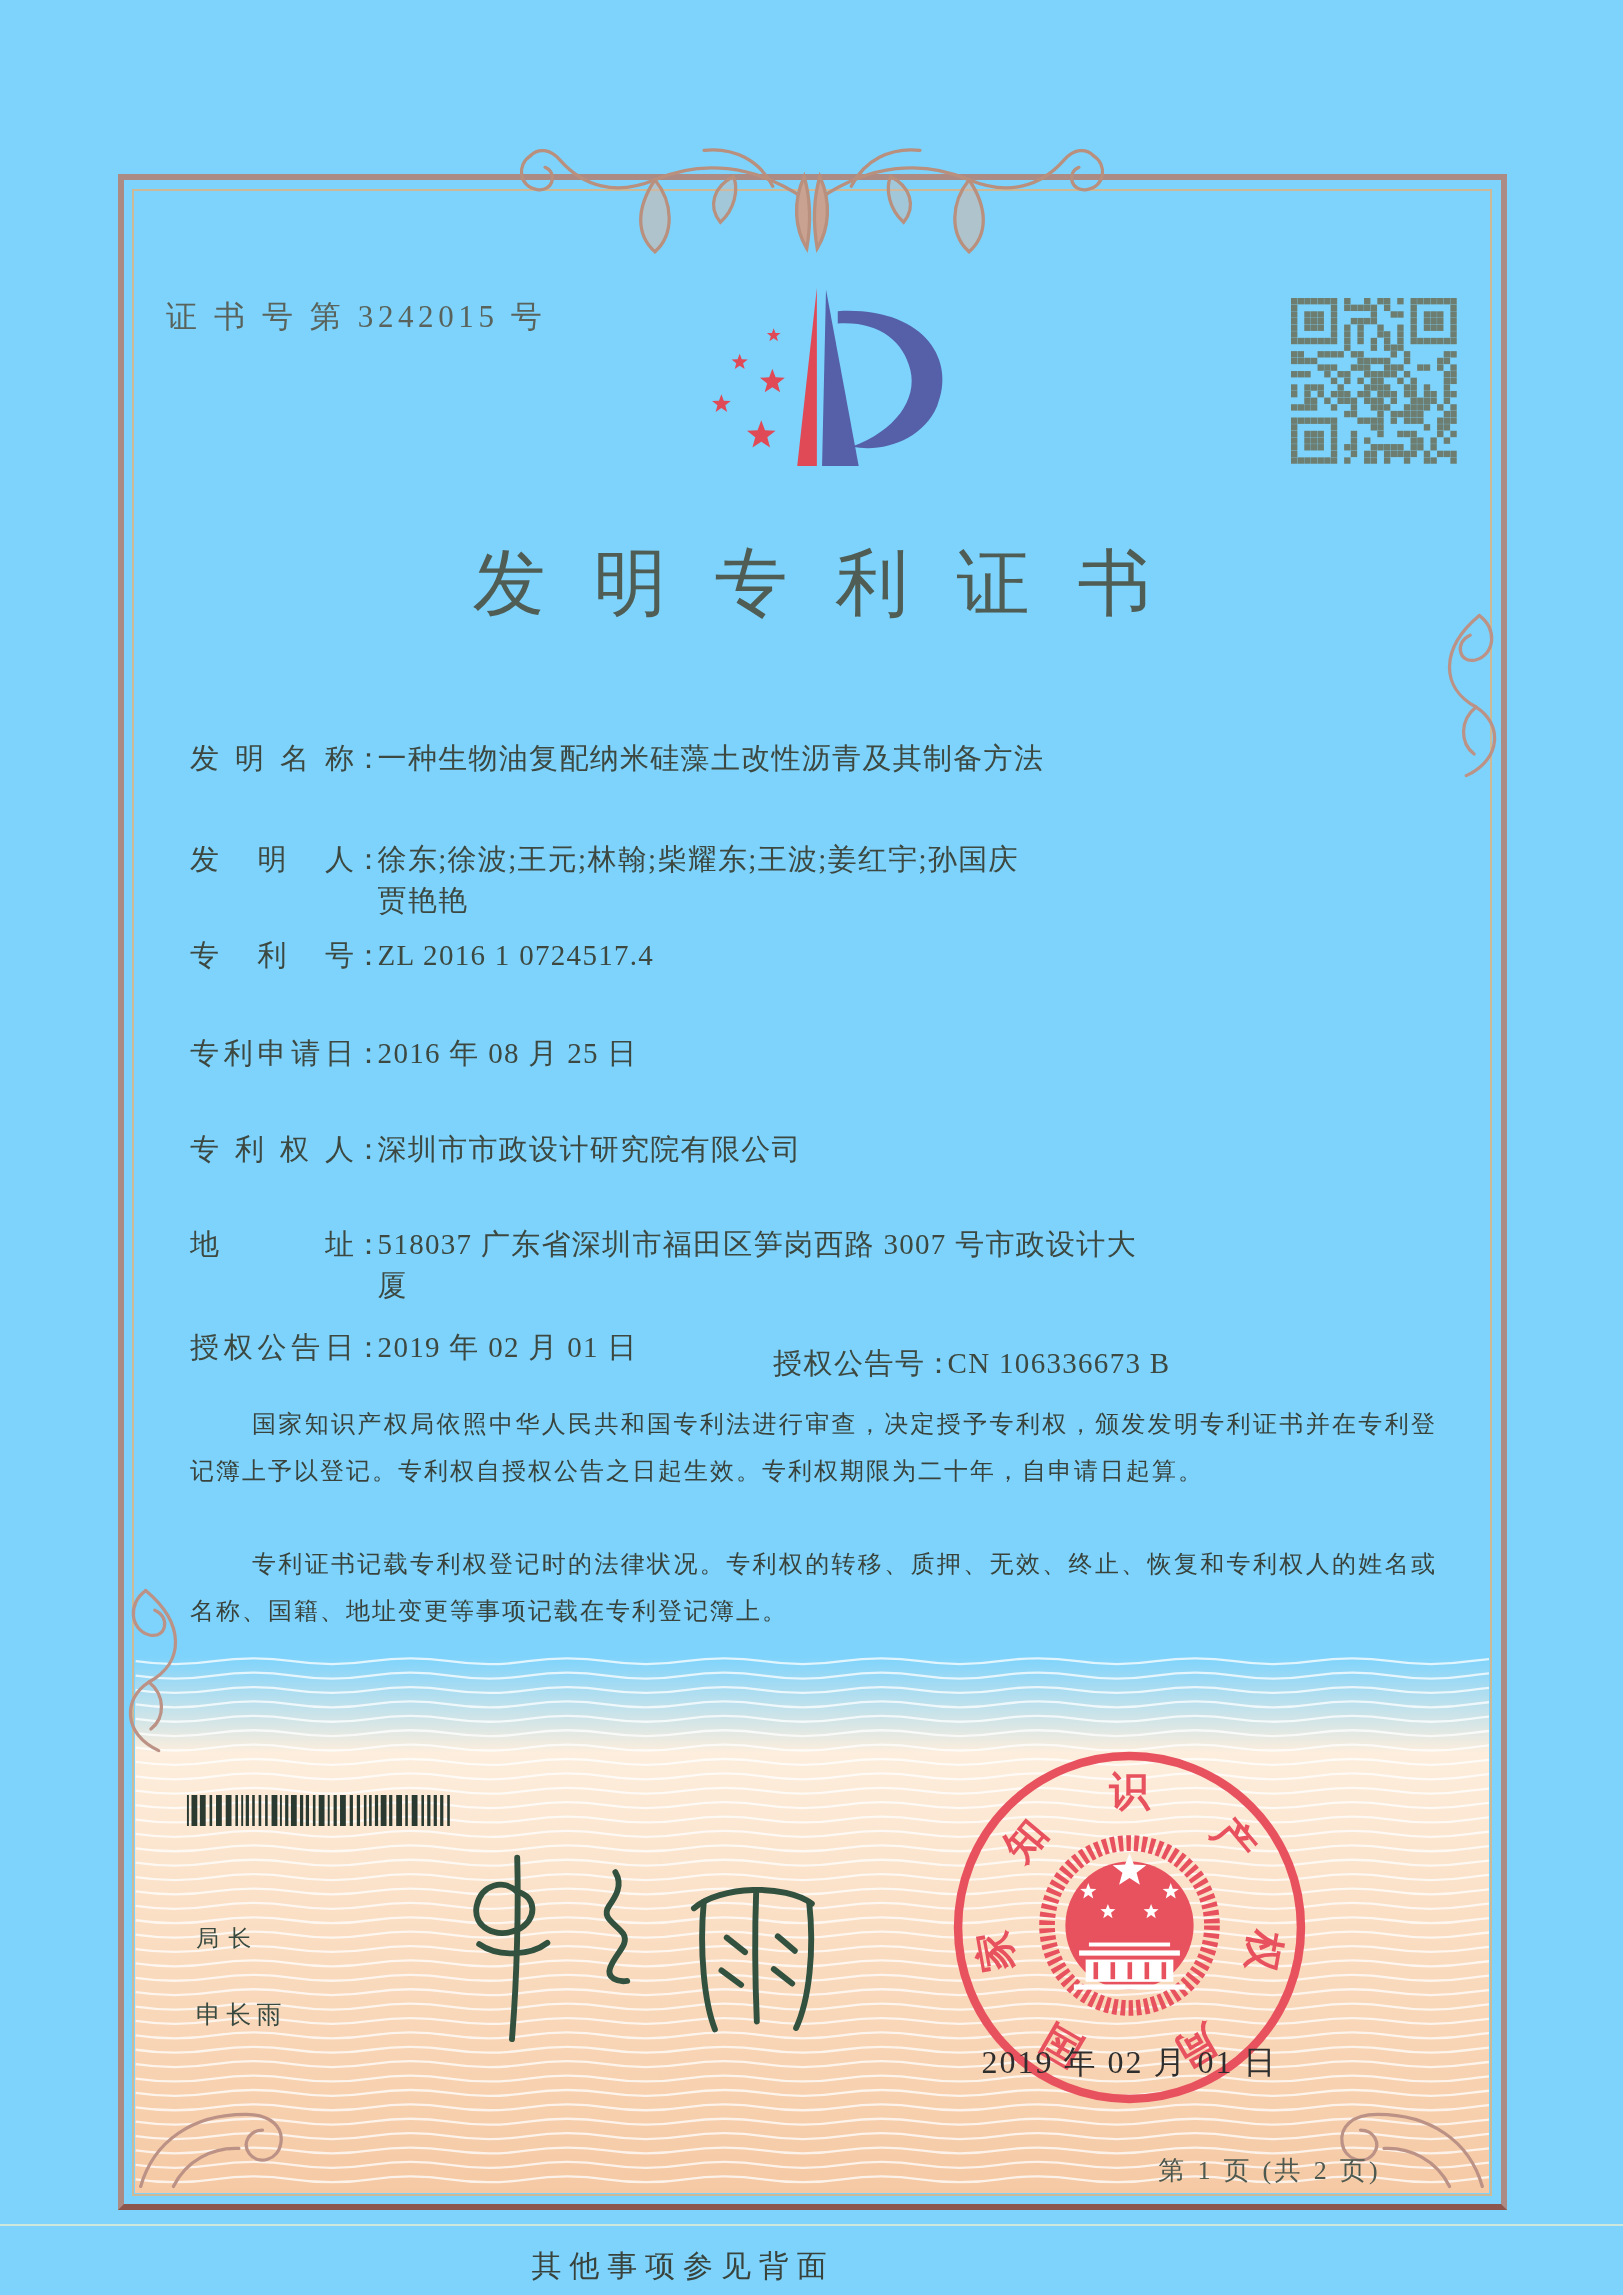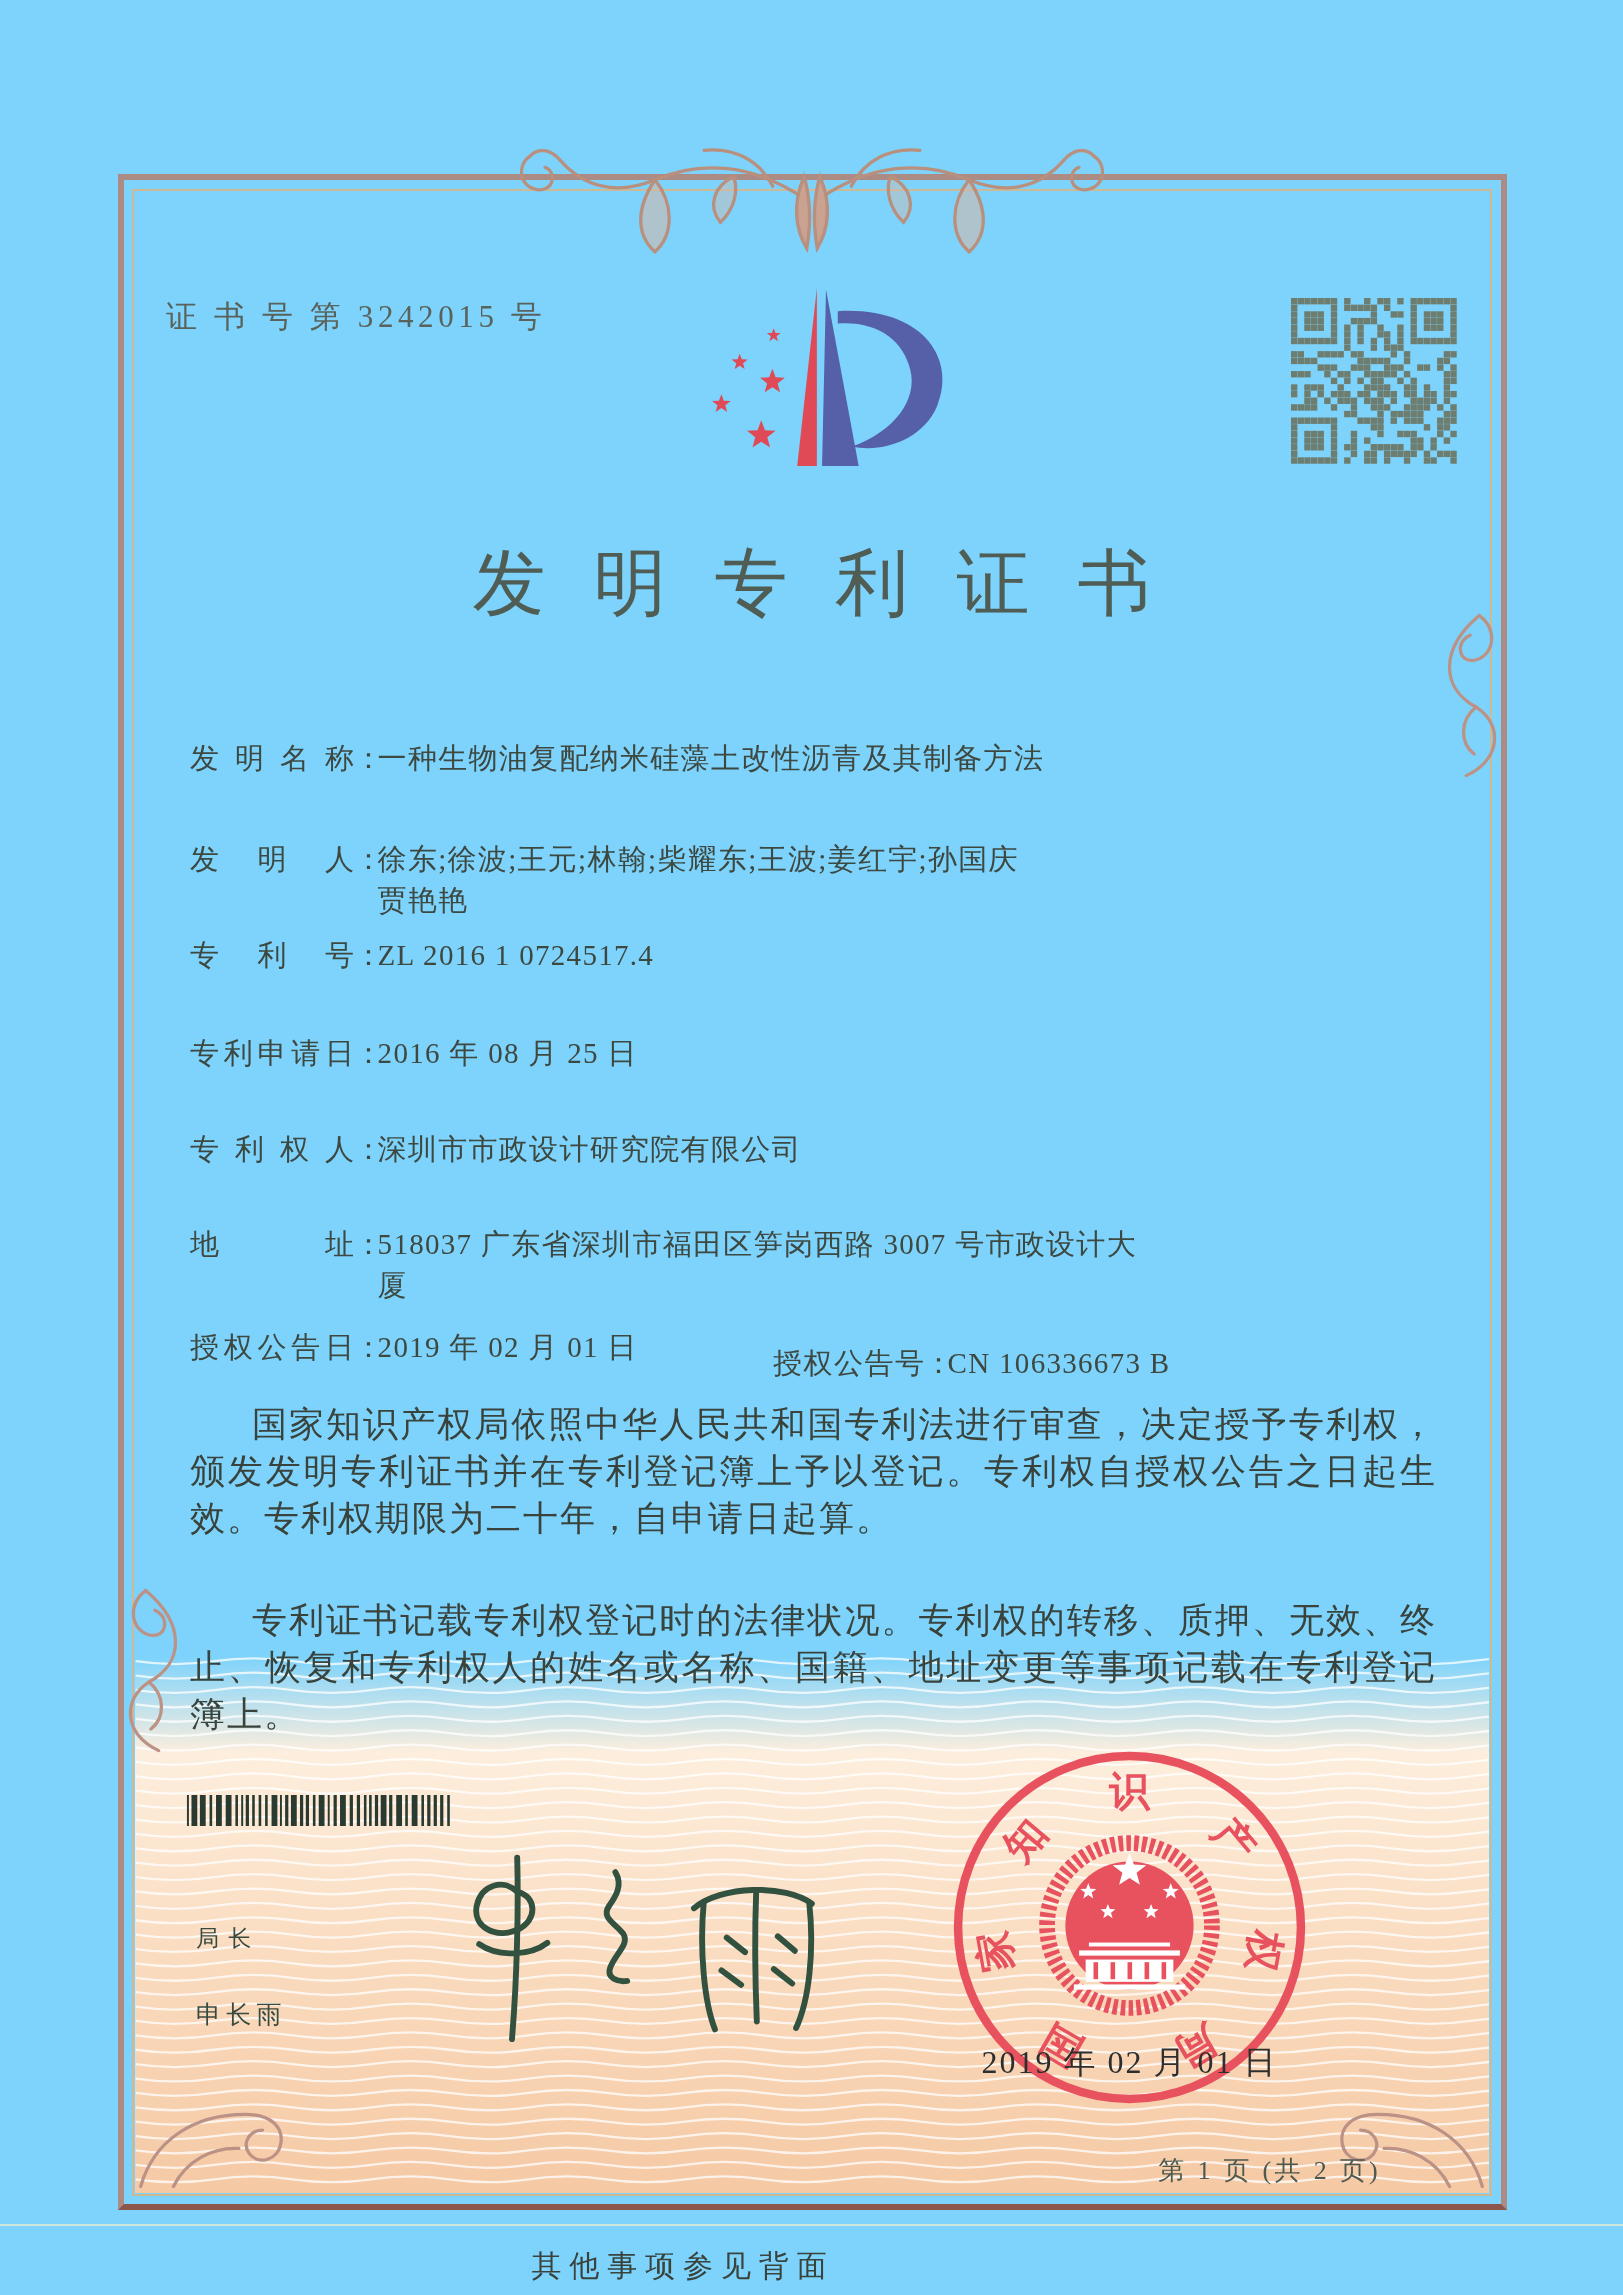--- a/index.html
+++ b/index.html
@@ -18,21 +18,21 @@
     font-size:73px;color:#4f5d55;letter-spacing:48px;font-weight:400;}
   
   .row{position:absolute;left:190px;width:1276px;font-size:29px;color:#3d4841;line-height:41px;}
   .flabel{display:inline-block;width:164px;text-align:justify;text-align-last:justify;
     vertical-align:top;}
   .fcolon{display:inline-block;width:23.6px;vertical-align:top;}
   .fvalue{display:inline-block;vertical-align:top;letter-spacing:1.3px;max-width:1060px;}
   .grant-no-group{position:absolute;left:583px;top:16px;}
   .grant-no-group .flabel{width:151px;}
   
-  .body-par{position:absolute;left:190px;width:1247px;font-size:35px;line-height:47px;
+  .body-par{position:absolute;left:190px;width:1247px;font-size:24px;line-height:47px;
     color:#39433c;text-align:justify;text-indent:62px;letter-spacing:2px;}
   
   .peach-zone{position:absolute;left:135px;top:1656px;width:1354px;height:537px;
     background:linear-gradient(180deg, rgba(253,243,230,0) 0%, #fdeedd 18%, #fadcc0 55%, #f5c9a4 100%);}
   .director-title{position:absolute;left:196px;top:1923px;font-size:23px;color:#394a40;letter-spacing:9.2px;font-family:Liberation Mono, monospace;}
   .director-name{position:absolute;left:196px;top:1998px;font-size:25px;color:#394a40;letter-spacing:5.2px;}
   .seal-date{position:absolute;left:933px;width:393px;top:2041px;text-align:center;
     font-size:32px;color:#2e2e2e;letter-spacing:2px;white-space:nowrap;}
   .page-footer{position:absolute;left:0;width:1381px;top:2153px;text-align:right;
     font-size:26px;color:#4d584f;letter-spacing:3.3px;}
@@ -509,21 +509,21 @@
   </div>
 
   <div class="row" style="top:1327px">
     <span class="flabel">授权公告日</span><span class="fcolon">：</span><span class="fvalue">2019 年 02 月 01 日</span>
     <span class="grant-no-group">
       <span class="flabel">授权公告号</span><span class="fcolon">：</span><span class="fvalue">CN 106336673 B</span>
     </span>
   </div>
 
   <div class="body-par" style="top:1401px">国家知识产权局依照中华人民共和国专利法进行审查，决定授予专利权，颁发发明专利证书并在专利登记簿上予以登记。专利权自授权公告之日起生效。专利权期限为二十年，自申请日起算。</div>
-  <div class="body-par" style="top:1597px">专利证书记载专利权登记时的法律状况。专利权的转移、质押、无效、终止、恢复和专利权人的姓名或名称、国籍、地址变更等事项记载在专利登记簿上。</div>
+  <div class="body-par" style="top:1541px">专利证书记载专利权登记时的法律状况。专利权的转移、质押、无效、终止、恢复和专利权人的姓名或名称、国籍、地址变更等事项记载在专利登记簿上。</div>
 
   <svg id="barcode" class="abs" style="left:185px;top:1795px;" width="270" height="31" viewBox="0 0 412 48">
       <rect x="0" y="0" width="3" height="48" fill="#2b3a31"></rect>
       <rect x="7" y="0" width="9" height="48" fill="#2b3a31"></rect>
       <rect x="20" y="0" width="9" height="48" fill="#2b3a31"></rect>
       <rect x="35" y="0" width="4" height="48" fill="#2b3a31"></rect>
       <rect x="45" y="0" width="9" height="48" fill="#2b3a31"></rect>
       <rect x="60" y="0" width="9" height="48" fill="#2b3a31"></rect>
       <rect x="75" y="0" width="4" height="48" fill="#2b3a31"></rect>
       <rect x="84" y="0" width="3" height="48" fill="#2b3a31"></rect>

